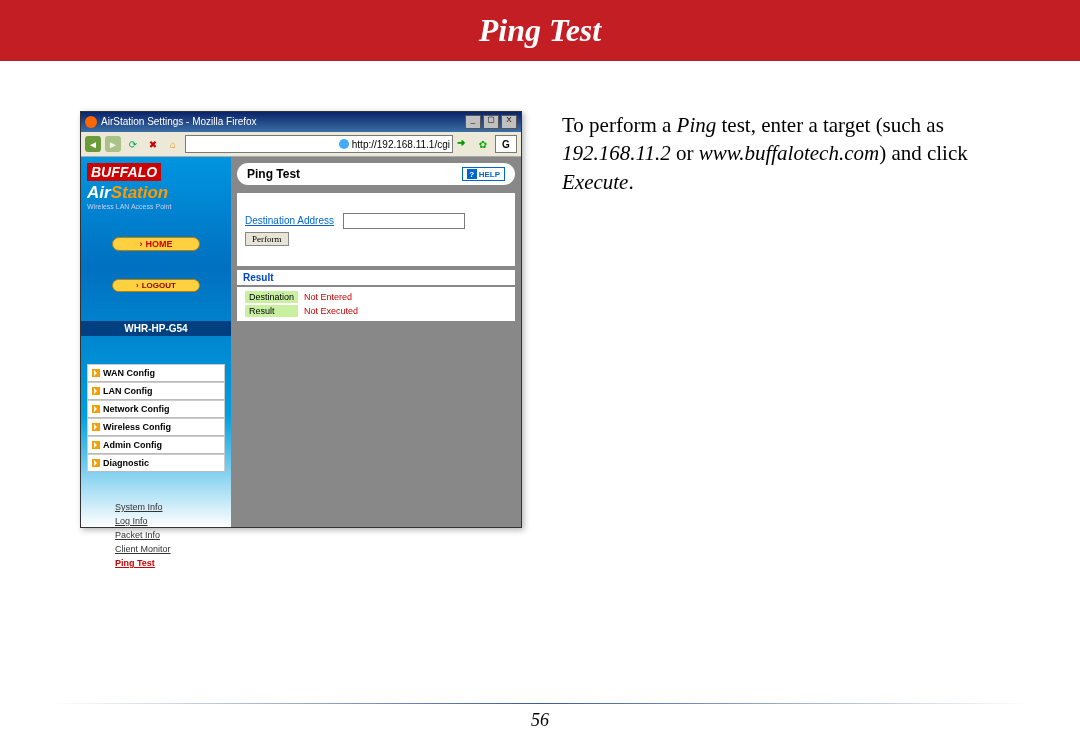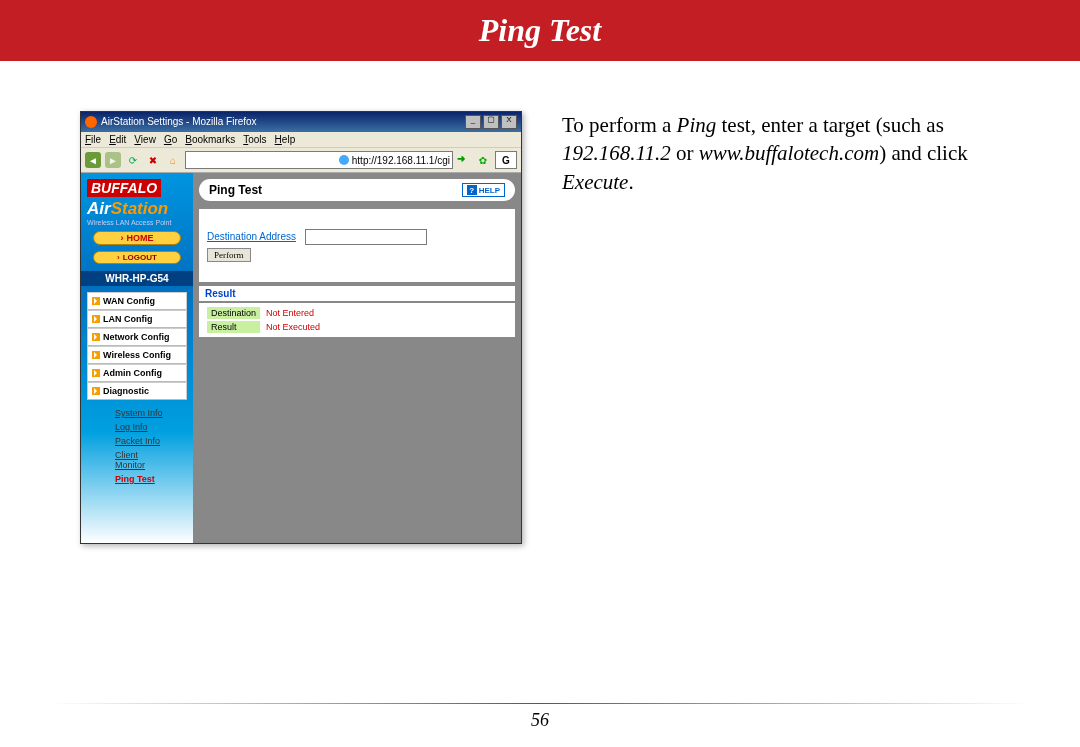--- a/index.html
+++ b/index.html
@@ -95,23 +95,23 @@
     display:flex; align-items:center; justify-content:center; font-weight:bold;
     font-size:10px;
   }
 
   .browser-body {
     display:flex;
     height:370px;
     background:#888;
   }
   .sidebar {
-    width:112px;
+    width:150px;
     background:linear-gradient(to bottom,#0095e0 0%,#0070c0 30%,#00a0e0 70%,#fff 100%);
-    display:flex; flex-direction:column;
+    display:flex; flex-direction:column;gap:22px;
   }
   .logo-area {
     padding:6px 6px 2px 6px;
     color:#fff;
   }
   .buffalo {
     background:#cc0000; color:#fff; font-weight:bold; font-style:italic;
     font-size:14px; padding:1px 4px; display:inline-block;
     font-family: Arial, sans-serif;
   }
@@ -244,29 +244,20 @@
     <div class="title-bar">
       <div class="left">
         <span class="ff-icon"></span>
         <span>AirStation Settings - Mozilla Firefox</span>
       </div>
       <div class="win-buttons">
         <span class="win-btn">_</span>
         <span class="win-btn">▢</span>
         <span class="win-btn">X</span>
       </div>
-    </div>
-    <div class="menu-bar">
-      <span>File</span>
-      <span>Edit</span>
-      <span>View</span>
-      <span>Go</span>
-      <span>Bookmarks</span>
-      <span>Tools</span>
-      <span>Help</span>
     </div>
     <div class="addr-bar">
       <span class="nav-icon back">◄</span>
       <span class="nav-icon fwd">►</span>
       <span class="nav-icon reload">⟳</span>
       <span class="nav-icon stop">✖</span>
       <span class="nav-icon home-icon">⌂</span>
       <span class="url-box">
         <span class="globe"></span>
         <span>http://192.168.11.1/cgi</span>

